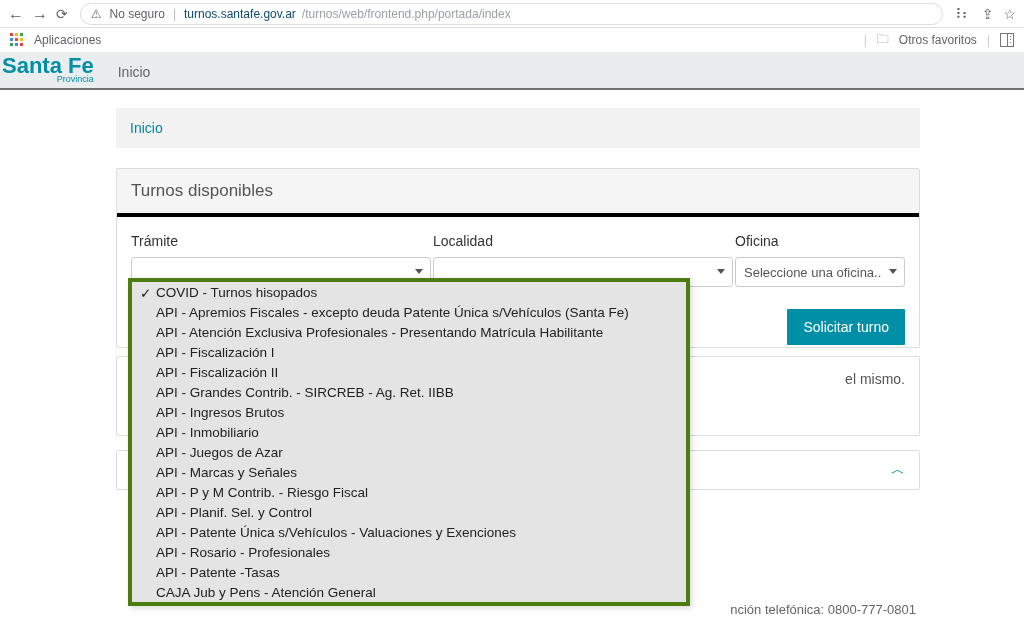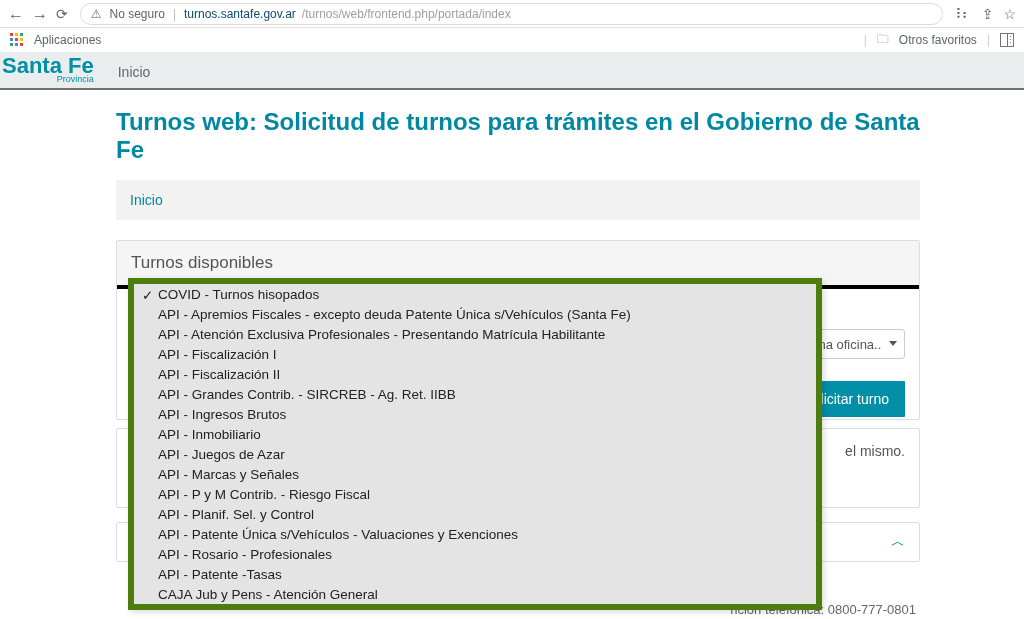--- a/index.html
+++ b/index.html
@@ -58,21 +58,21 @@
   .submit-row { position: absolute; right: 14px; top: 140px; }
   .btn-primary { background: #008fa6; color: #fff; border: none; padding: 10px 16px; font-size: 14px; border-radius: 1px; cursor: pointer; }
 
   .panel2 { border: 1px solid #ddd; border-radius: 2px; background: #fff; font-size: 14px; color: #555; padding: 14px; position: relative; }
   .panel2-trunc { white-space: nowrap; overflow: hidden; }
   .chevron-up { position: absolute; right: 14px; bottom: 10px; color: #0088a3; font-size: 14px; cursor: pointer; }
 
   .footer-line { text-align: right; font-size: 13px; color: #666; padding: 12px 108px 0 0; position: absolute; bottom: 2px; right: 0; left: 0; }
 
   
-  .dropdown-list { position: absolute; left: 128px; top: 278px; width: 694px; background: #e4e4e4; border: 6px solid #4d7c0f; box-shadow: 2px 2px 6px rgba(0,0,0,0.15); z-index: 100; font-size: 13.5px; color: #222; max-height: 342px; overflow: hidden; }
+  .dropdown-list { position: absolute; left: 128px; top: 278px; width: 562px; background: #e4e4e4; border: 4px solid #4d7c0f; box-shadow: 2px 2px 6px rgba(0,0,0,0.15); z-index: 100; font-size: 13.5px; color: #222; max-height: 342px; overflow: hidden; }
   .dropdown-item { padding: 2.5px 10px 2.5px 24px; cursor: pointer; white-space: nowrap; }
   .dropdown-item.selected::before { content: "✓"; position: absolute; left: 8px; }
   .dropdown-item.selected { position: relative; }
 </style>
 </head>
 <body>
 
 <div class="browser-bar">
   <span class="nav-arrow">←</span>
   <span class="nav-arrow">→</span>
@@ -117,21 +117,20 @@
 
 <div class="site-header">
   <div class="logo">
     <span class="logo-main">Santa Fe</span>
     <span class="logo-sub">Provincia</span>
   </div>
   <div class="header-nav">Inicio</div>
 </div>
 
 <div class="content">
-  <h1 class="page-title">Turnos web: Solicitud de turnos para trámites en el Gobierno de Santa Fe</h1>
 
   <div class="path-bar">
     <a href="#">Inicio</a>
   </div>
 
   <div class="panel">
     <div class="panel-header">Turnos disponibles</div>
     <div class="panel-body">
       <div class="field-row">
         <div class="field-col col-tramite">

